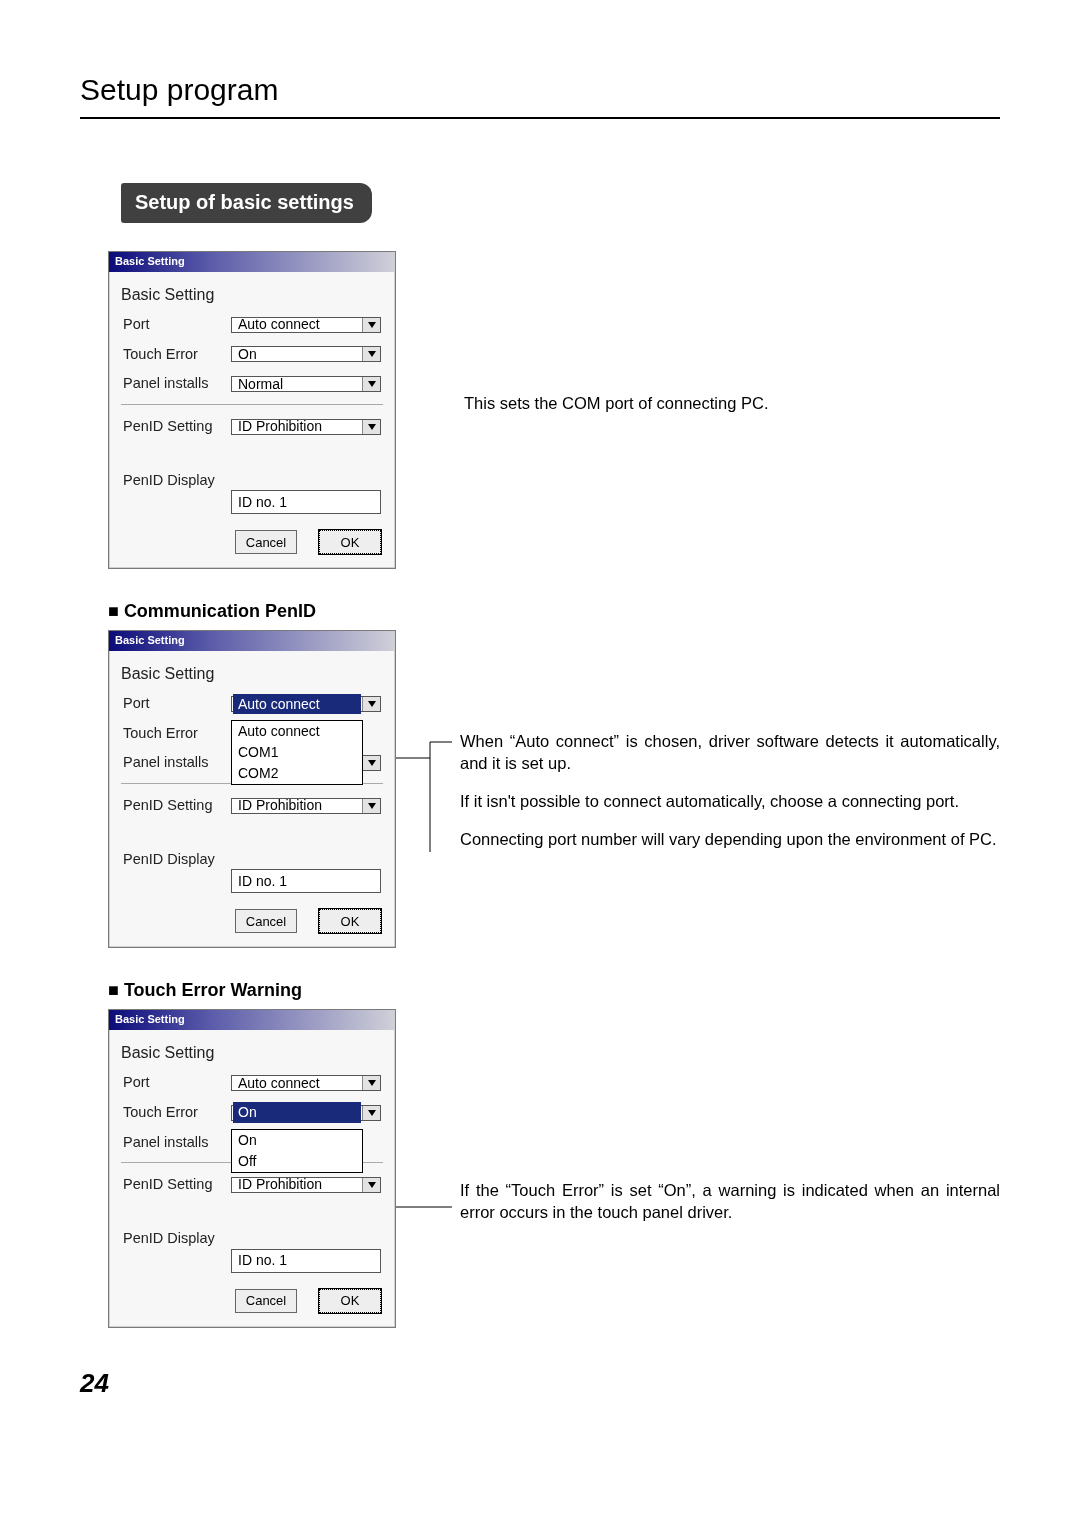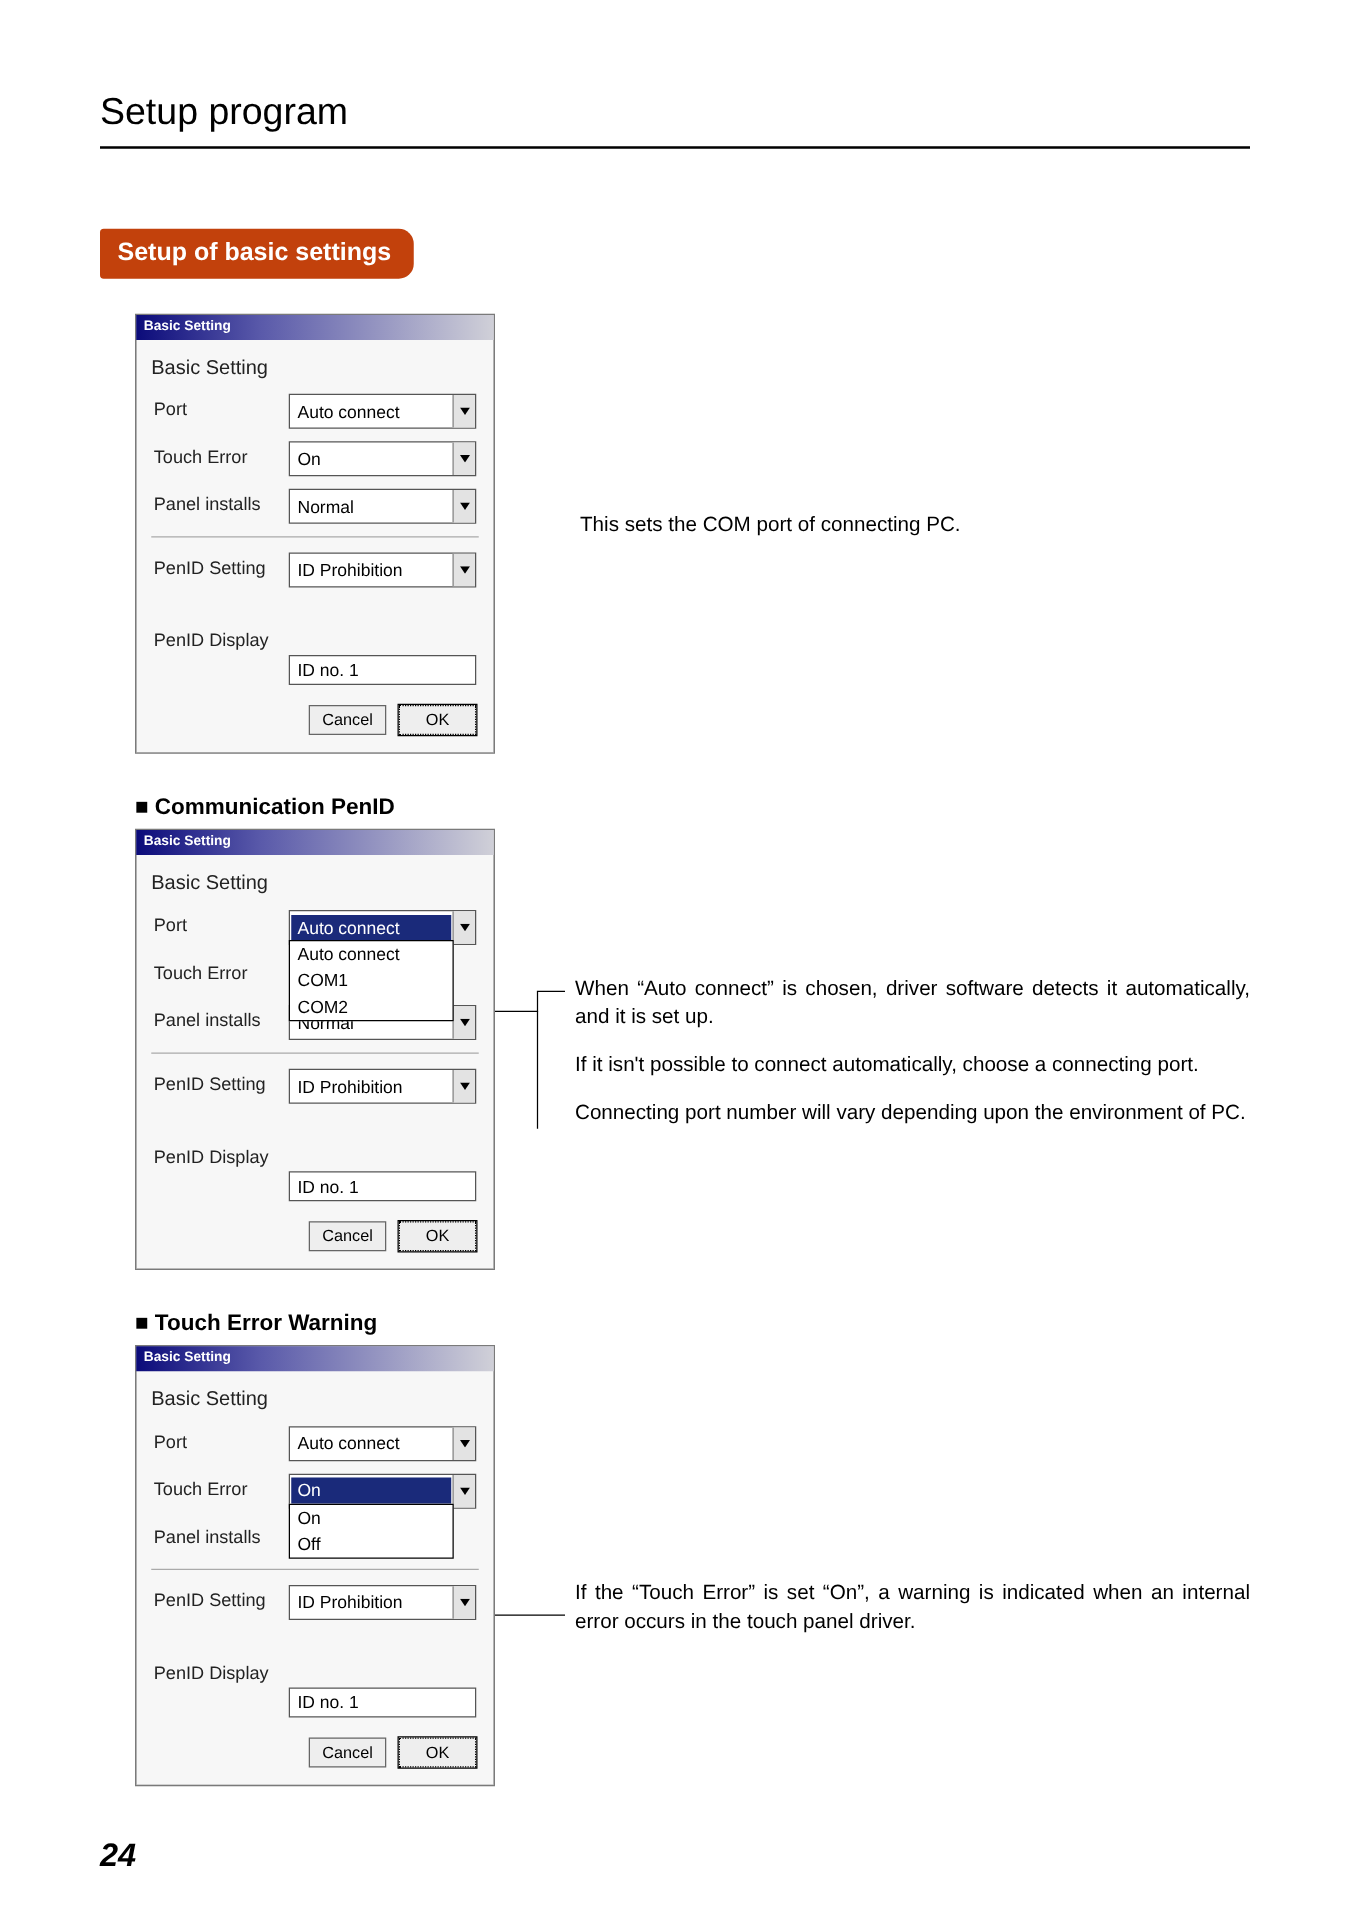--- a/index.html
+++ b/index.html
@@ -15,27 +15,28 @@
   }
   .page-title {
     font-size: 30px;
     font-weight: normal;
     border-bottom: 2.5px solid #000;
     padding-bottom: 6px;
     margin-bottom: 64px;
   }
   .section-pill {
     display: inline-block;
-    background: #c2410c;
+    background: #404040;
     color: #fff;
     font-weight: bold;
     font-size: 20px;
     padding: 6px 18px 7px 14px;
     border-radius: 3px 12px 12px 3px;
     margin-bottom: 28px;
+    margin-left: 41px;
   }
   .block {
     display: flex;
     align-items: center;
     gap: 0;
     margin-bottom: 30px;
   }
   .dialog-wrap {
     flex: 0 0 auto;
     margin-left: 28px;
@@ -69,21 +70,21 @@
     margin-bottom: 10px;
   }
   .row-label {
     flex: 0 0 108px;
     font-size: 14.5px;
     color: #222;
   }
   .combo {
     flex: 1;
     position: relative;
-    height: 28px;
+    height: 16px;
     background: #fff;
     border: 1px solid #555;
     display: flex;
     align-items: center;
     font-size: 14px;
   }
   .combo-text { flex: 1; padding: 0 6px; white-space: nowrap; overflow: hidden; }
   .combo-btn {
     width: 18px;
     height: 100%;
@@ -123,21 +124,21 @@
     margin-top: 44px;
   }
   .divider {
     border: none;
     border-top: 1px solid #aaa;
     margin: 6px -2px 12px -2px;
   }
   .btnrow {
     display: flex;
     justify-content: flex-end;
-    gap: 10px;
+    gap: 22px;
     margin-top: 16px;
   }
   .winbtn {
     width: 62px;
     height: 24px;
     background: #eee;
     border: 1px solid #666;
     font-size: 13px;
     display: flex;
     align-items: center;

